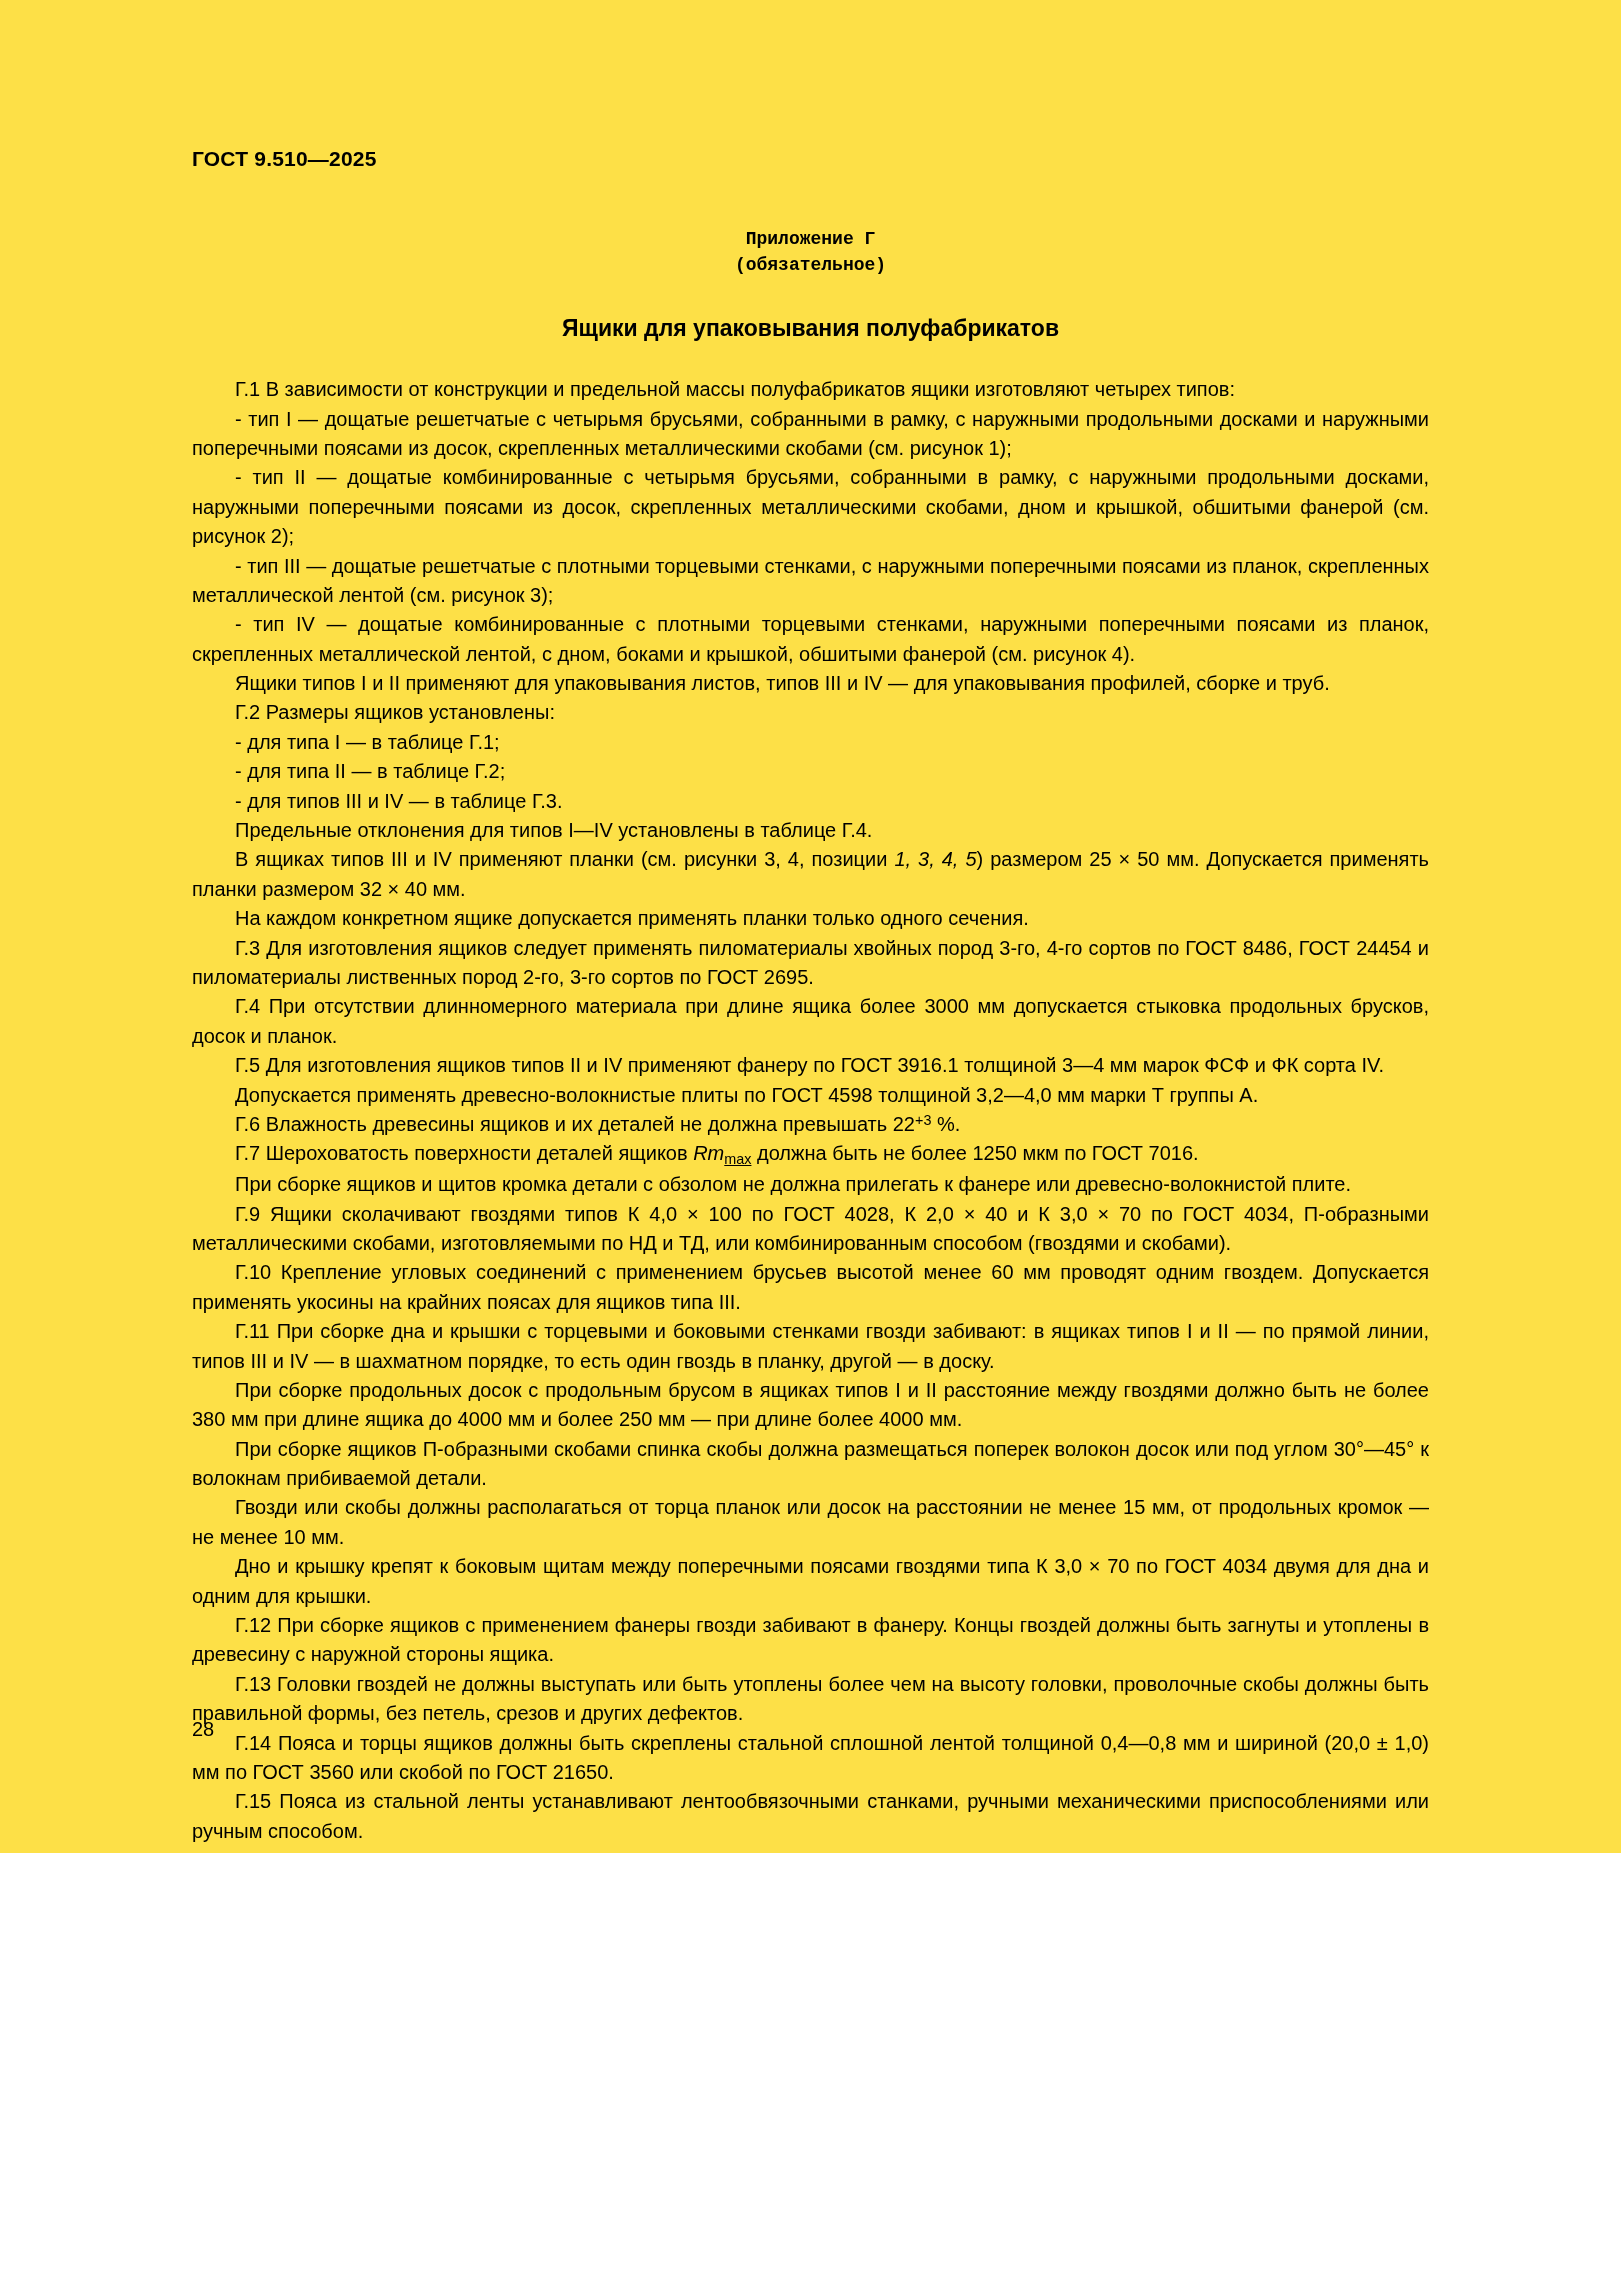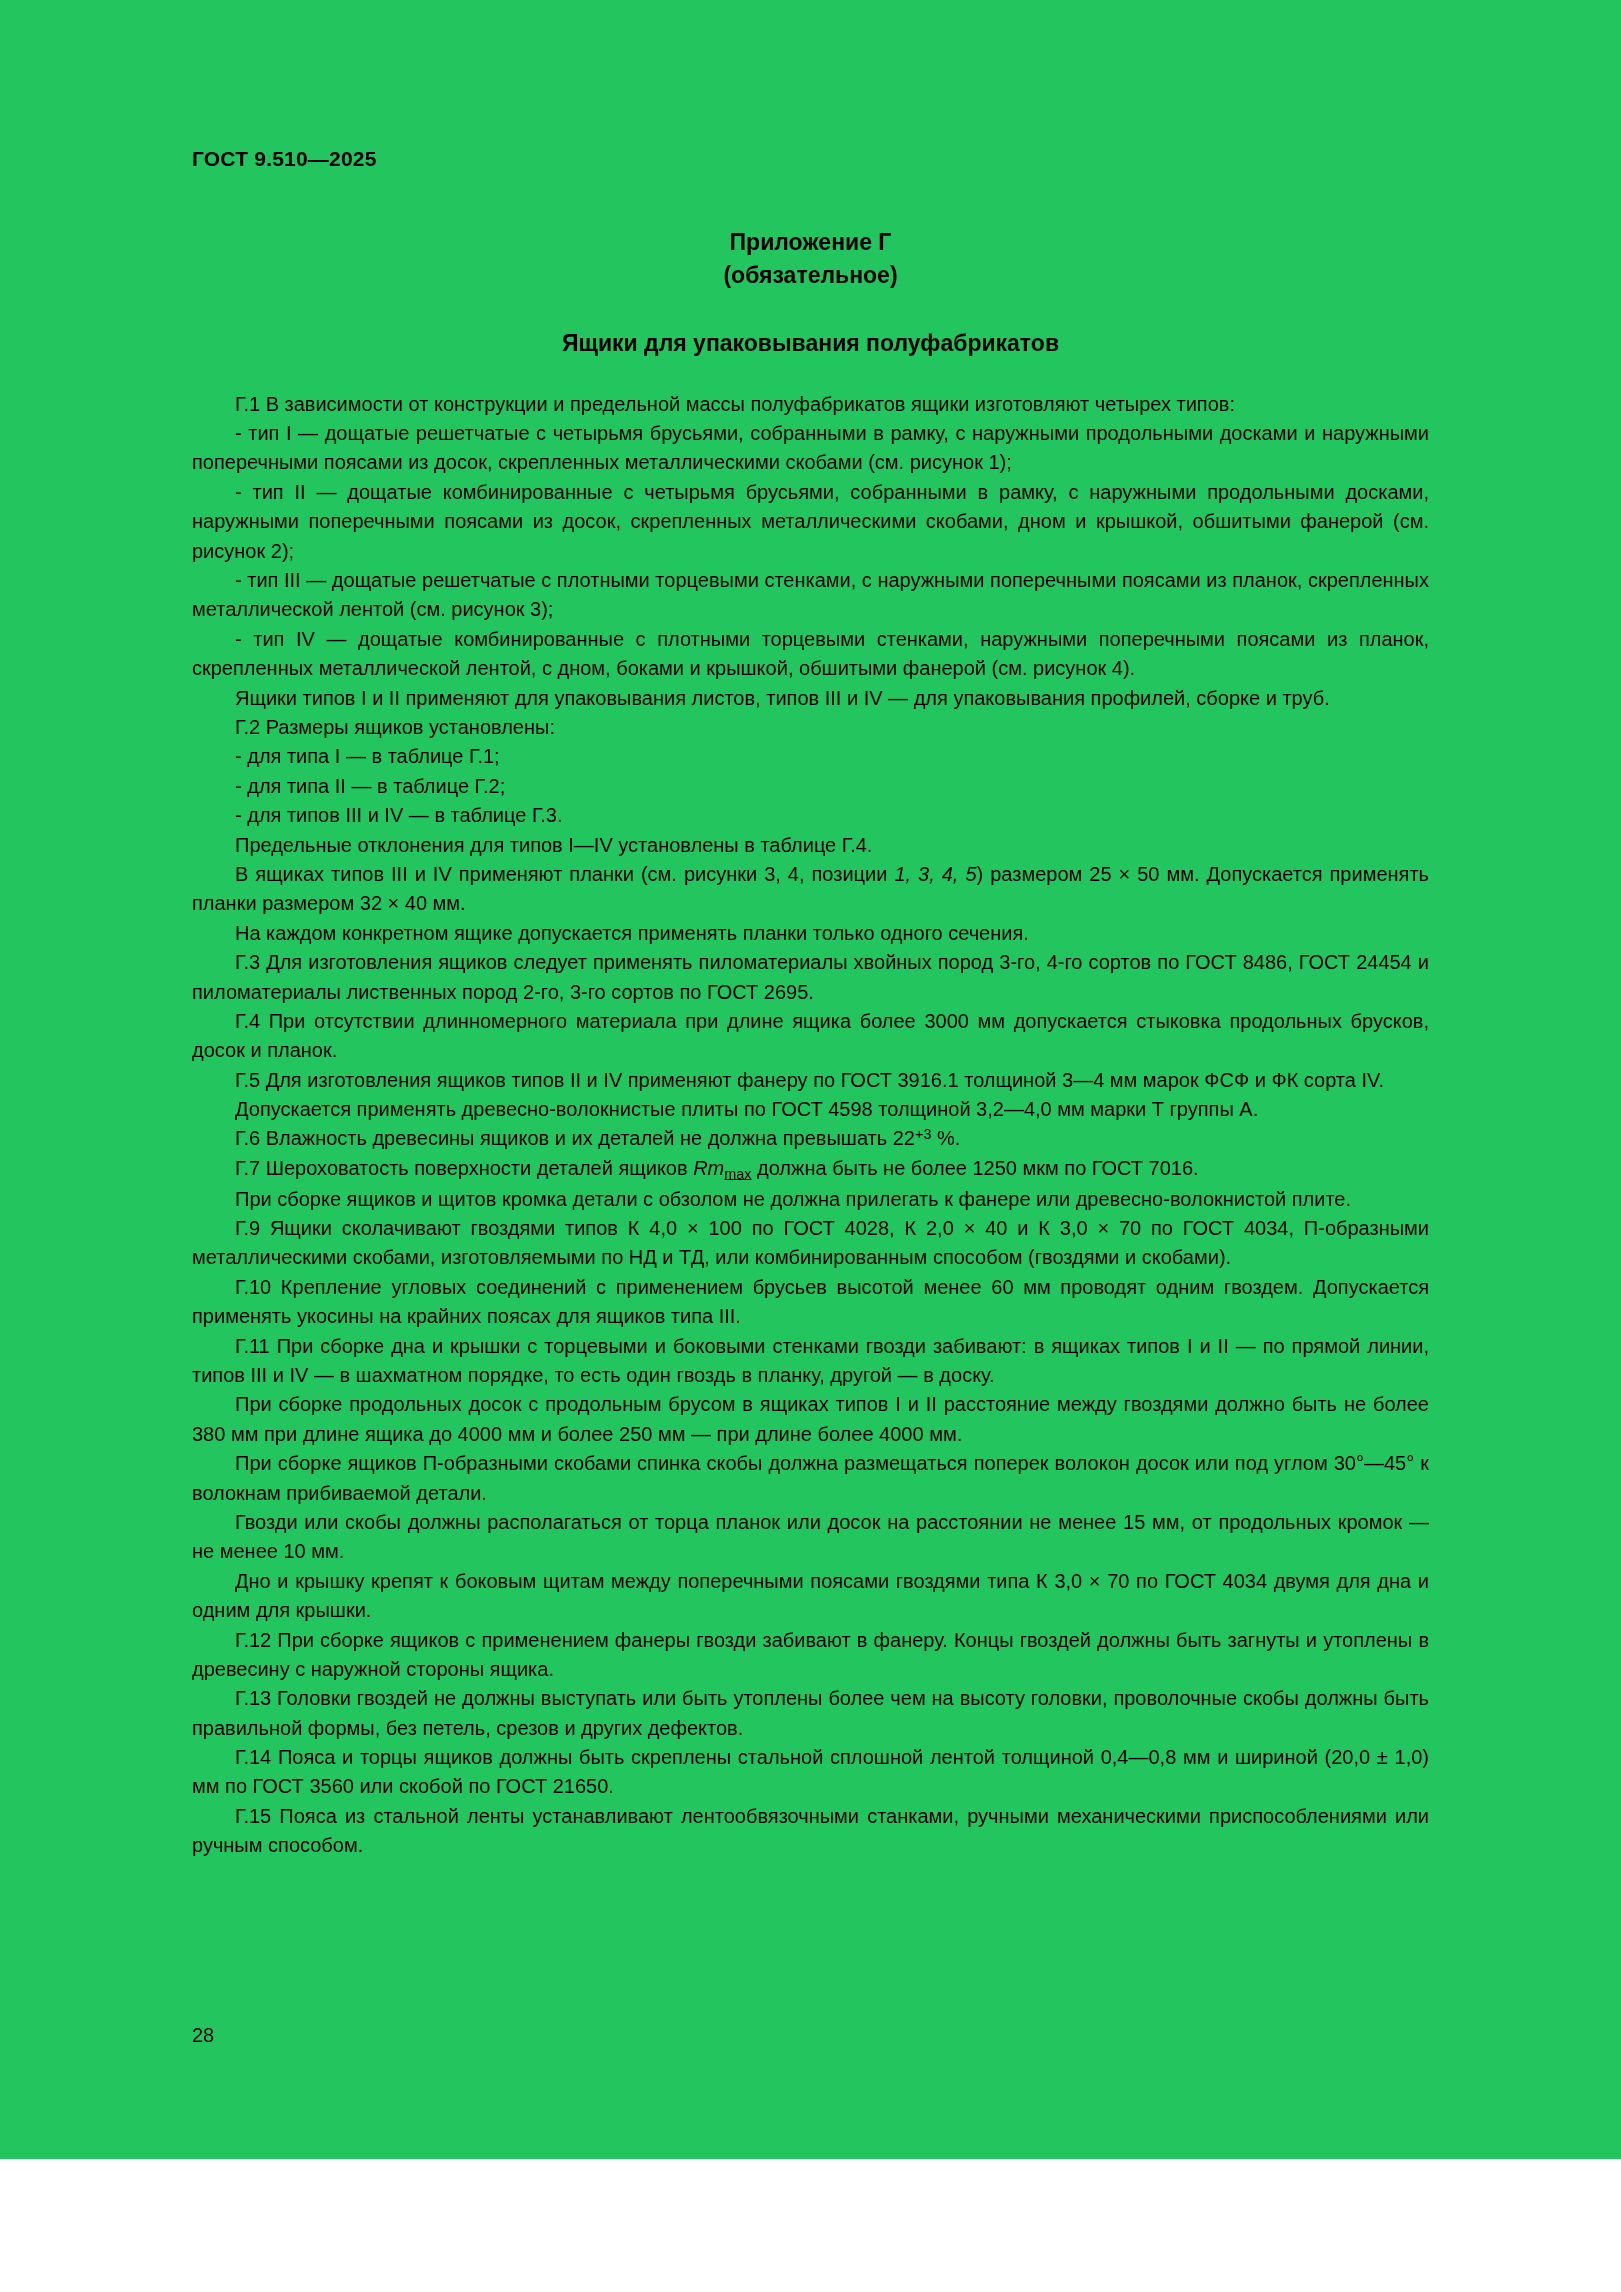--- a/index.html
+++ b/index.html
@@ -7,37 +7,38 @@
     padding: 0;
     background: #ffffff;
   }
   body {
     font-family: "Liberation Sans", sans-serif;
     color: #000000;
   }
   .page {
     position: relative;
     width: 1621px;
-    height: 2159px;
+    height: 1853px;
     margin: 0 auto;
-    background: #22c55e;
+    background: #fde047;
     box-sizing: border-box;
     padding: 147px 192px 59px 192px;
   }
   .doc-header {
     font-size: 21px;
     font-weight: bold;
     letter-spacing: 0.2px;
     margin-bottom: 55px;
   }
   .annex-title {
     text-align: center;
-    font-size: 23px;
+    font-size: 18px;
     font-weight: bold;
     line-height: 1.45;
+    font-family: Liberation Mono, monospace;
   }
   .annex-title .sub {
     font-weight: bold;
   }
   .section-title {
     text-align: center;
     font-size: 23px;
     font-weight: bold;
     margin-top: 37px;
     margin-bottom: 33px;

